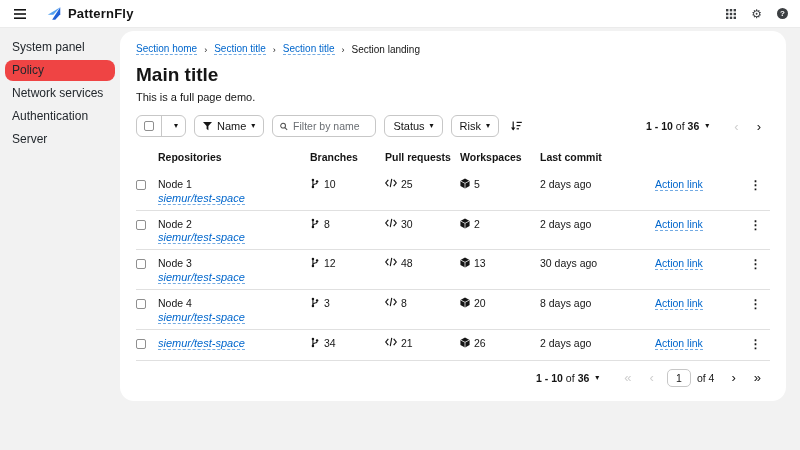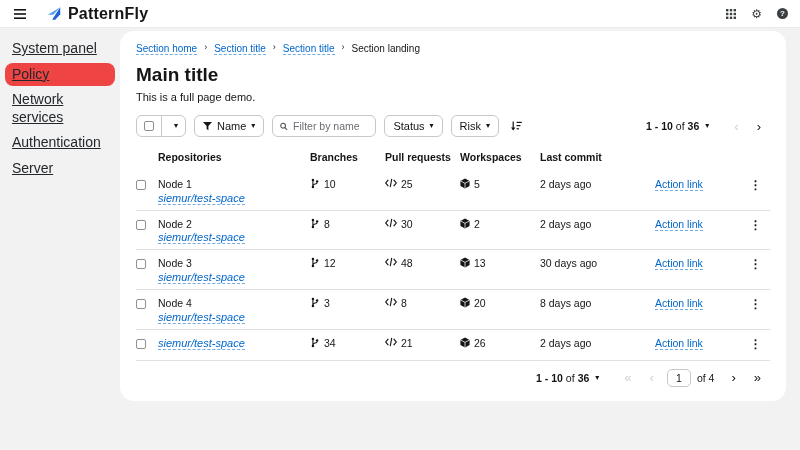--- a/index.html
+++ b/index.html
@@ -3,36 +3,36 @@
 <meta charset="utf-8">
 <style>
   * { margin:0; padding:0; box-sizing:border-box; }
   html,body { width:800px; height:450px; overflow:hidden; }
   body { font-family:"Liberation Sans", sans-serif; color:#151515; background:#f2f2f2; }
 
   
   .masthead { height:28px; background:#fff; display:flex; align-items:center; padding:0 8px 0 10px; border-bottom:1px solid #ebebeb; }
   .hamburger { background:none; border:none; cursor:pointer; padding:2px 4px; display:flex; align-items:center; }
   .brand { display:flex; align-items:center; margin-left:16px; }
-  .brand-name { font-size:16px; font-weight:700; margin-left:6px; letter-spacing:.2px; }
+  .brand-name { font-size:13px; font-weight:700; margin-left:6px; letter-spacing:.2px; }
   .masthead-actions { margin-left:auto; display:flex; align-items:center; gap:15px; padding-right:4px; }
   .masthead-actions button { background:none; border:none; cursor:pointer; display:flex; align-items:center; color:#3c3f42; }
   .gear-glyph { font-size:12px; line-height:1; color:#3c3f42; }
   .help-circle { width:11px; height:11px; border-radius:50%; background:#3c3f42; color:#fff; font-size:8px; font-weight:700; display:flex; align-items:center; justify-content:center; line-height:1; }
 
   
   .layout { display:flex; height:422px; background:#f2f2f2; }
   .sidebar { width:120px; flex:0 0 120px; padding-top:9px; }
-  .nav-item { font-size:14px; color:#23282d; margin:0 5px 2px 5px; padding:3px 7px; border-radius:8px; cursor:pointer; line-height:1.25;text-decoration:underline; }
+  .nav-item { font-size:12px; color:#23282d; margin:0 5px 2px 5px; padding:3px 7px; border-radius:8px; cursor:pointer; line-height:1.25; }
   .nav-item.selected { background:#ef4444; }
 
   
   .card { flex:1; margin:3px 14px 0 0; background:#fff; border-radius:14px; padding:12px 16px 8px 16px; align-self:flex-start; }
 
-  .breadcrumb { display:flex; align-items:flex-start; gap:7px; font-size:10px; }
+  .breadcrumb { display:flex; align-items:flex-end; gap:7px; font-size:10px; }
   .crumb-link { color:#0066cc; text-decoration:none; border-bottom:1px dashed rgba(0,102,204,.55); cursor:pointer; }
   .crumb-current { color:#151515; }
   .crumb-sep { font-size:9px; color:#151515; line-height:1; }
 
   .page-title { font-size:19px; font-weight:700; margin:9px 0 5px; }
   .page-subtitle { font-size:11px; margin-bottom:12px; }
 
   
   .toolbar { display:flex; align-items:center; gap:8px; margin-bottom:10px; }
   .ctl { height:22px; background:#fff; border:1px solid #c7c7c7; border-radius:6px; display:inline-flex; align-items:center; gap:5px; padding:0 8px; font-size:11px; color:#151515; cursor:pointer; }

